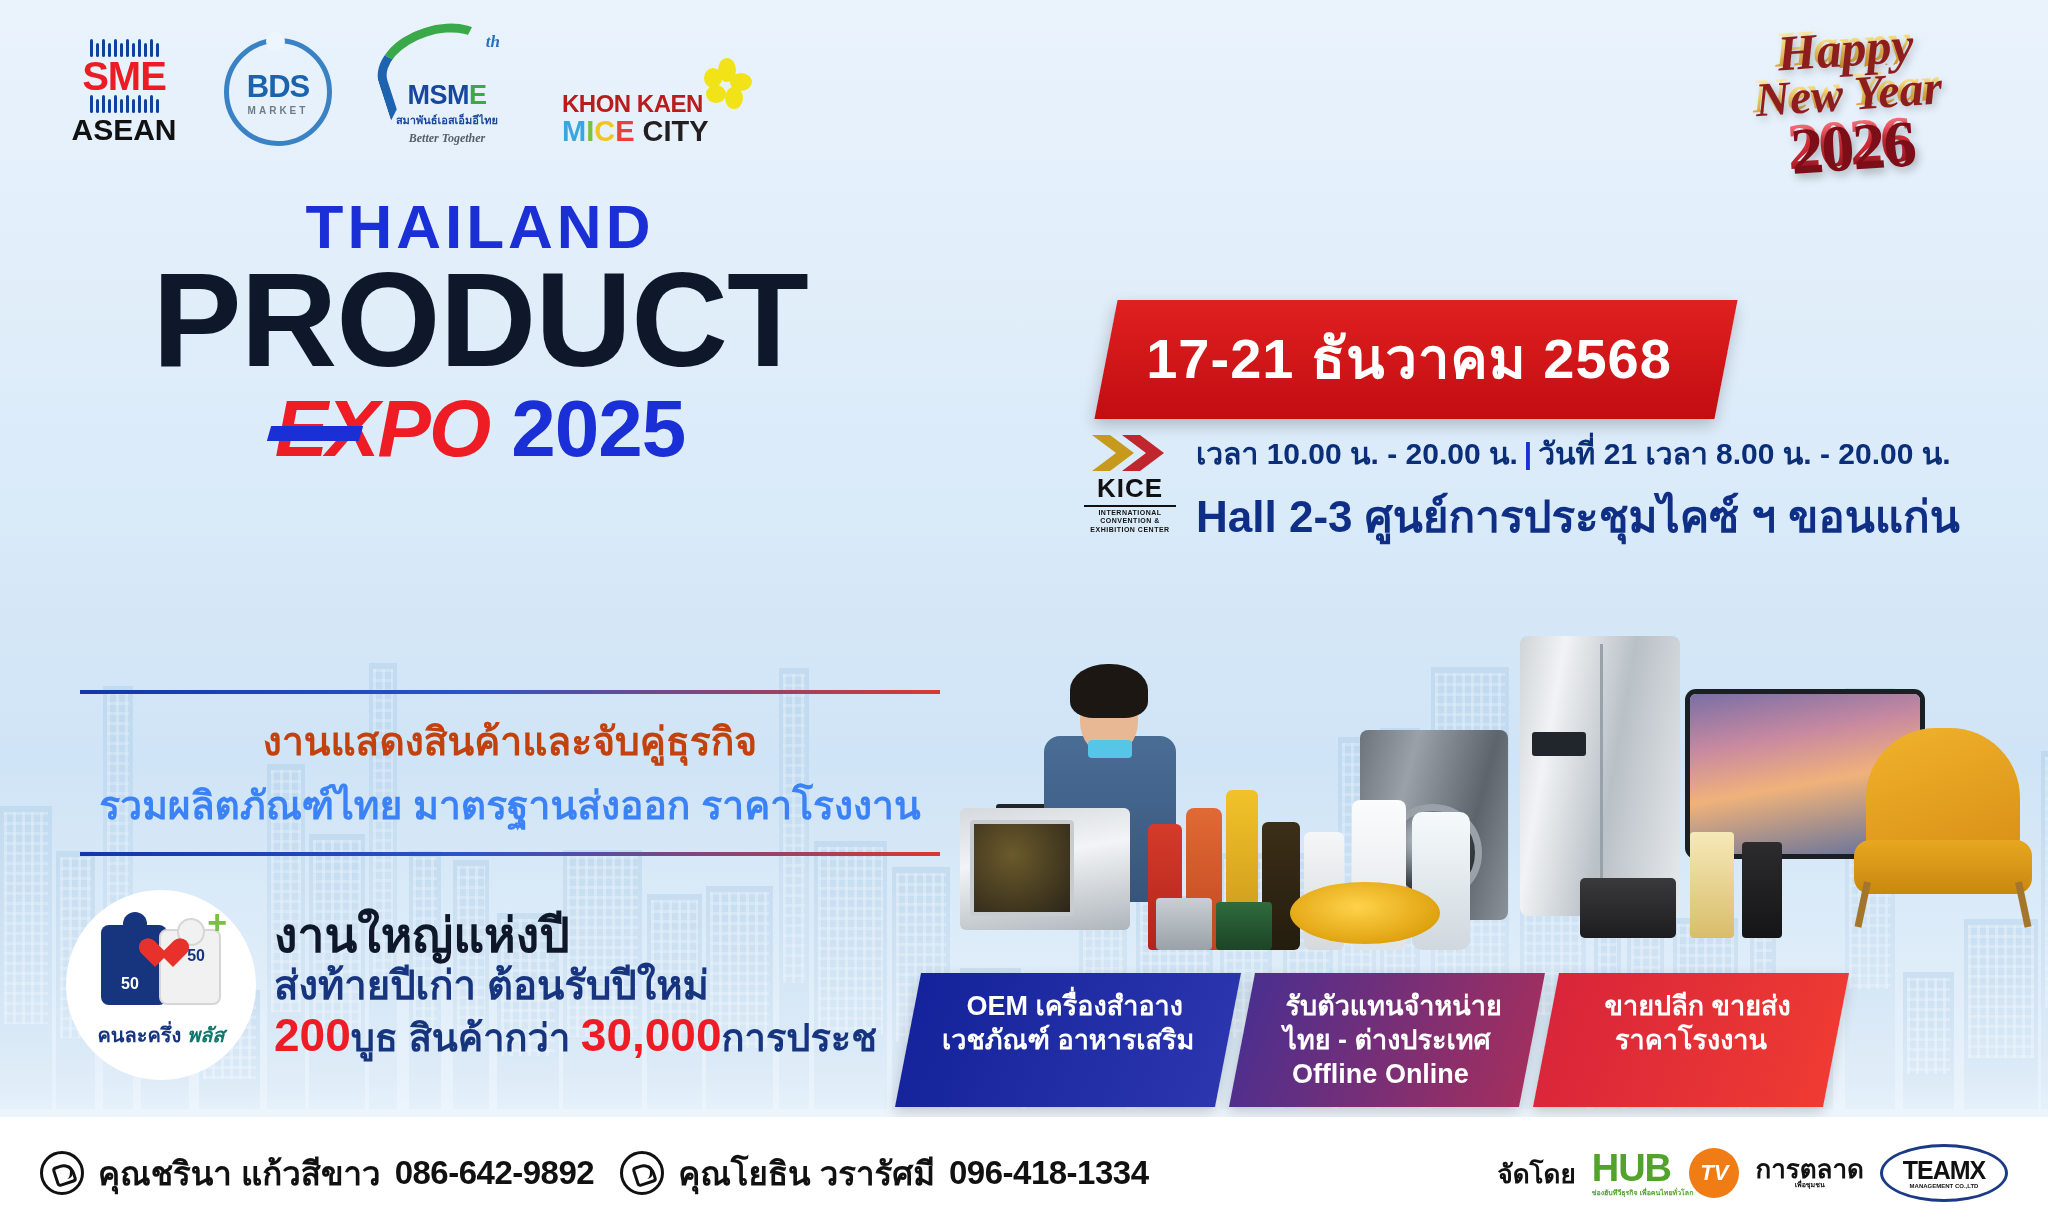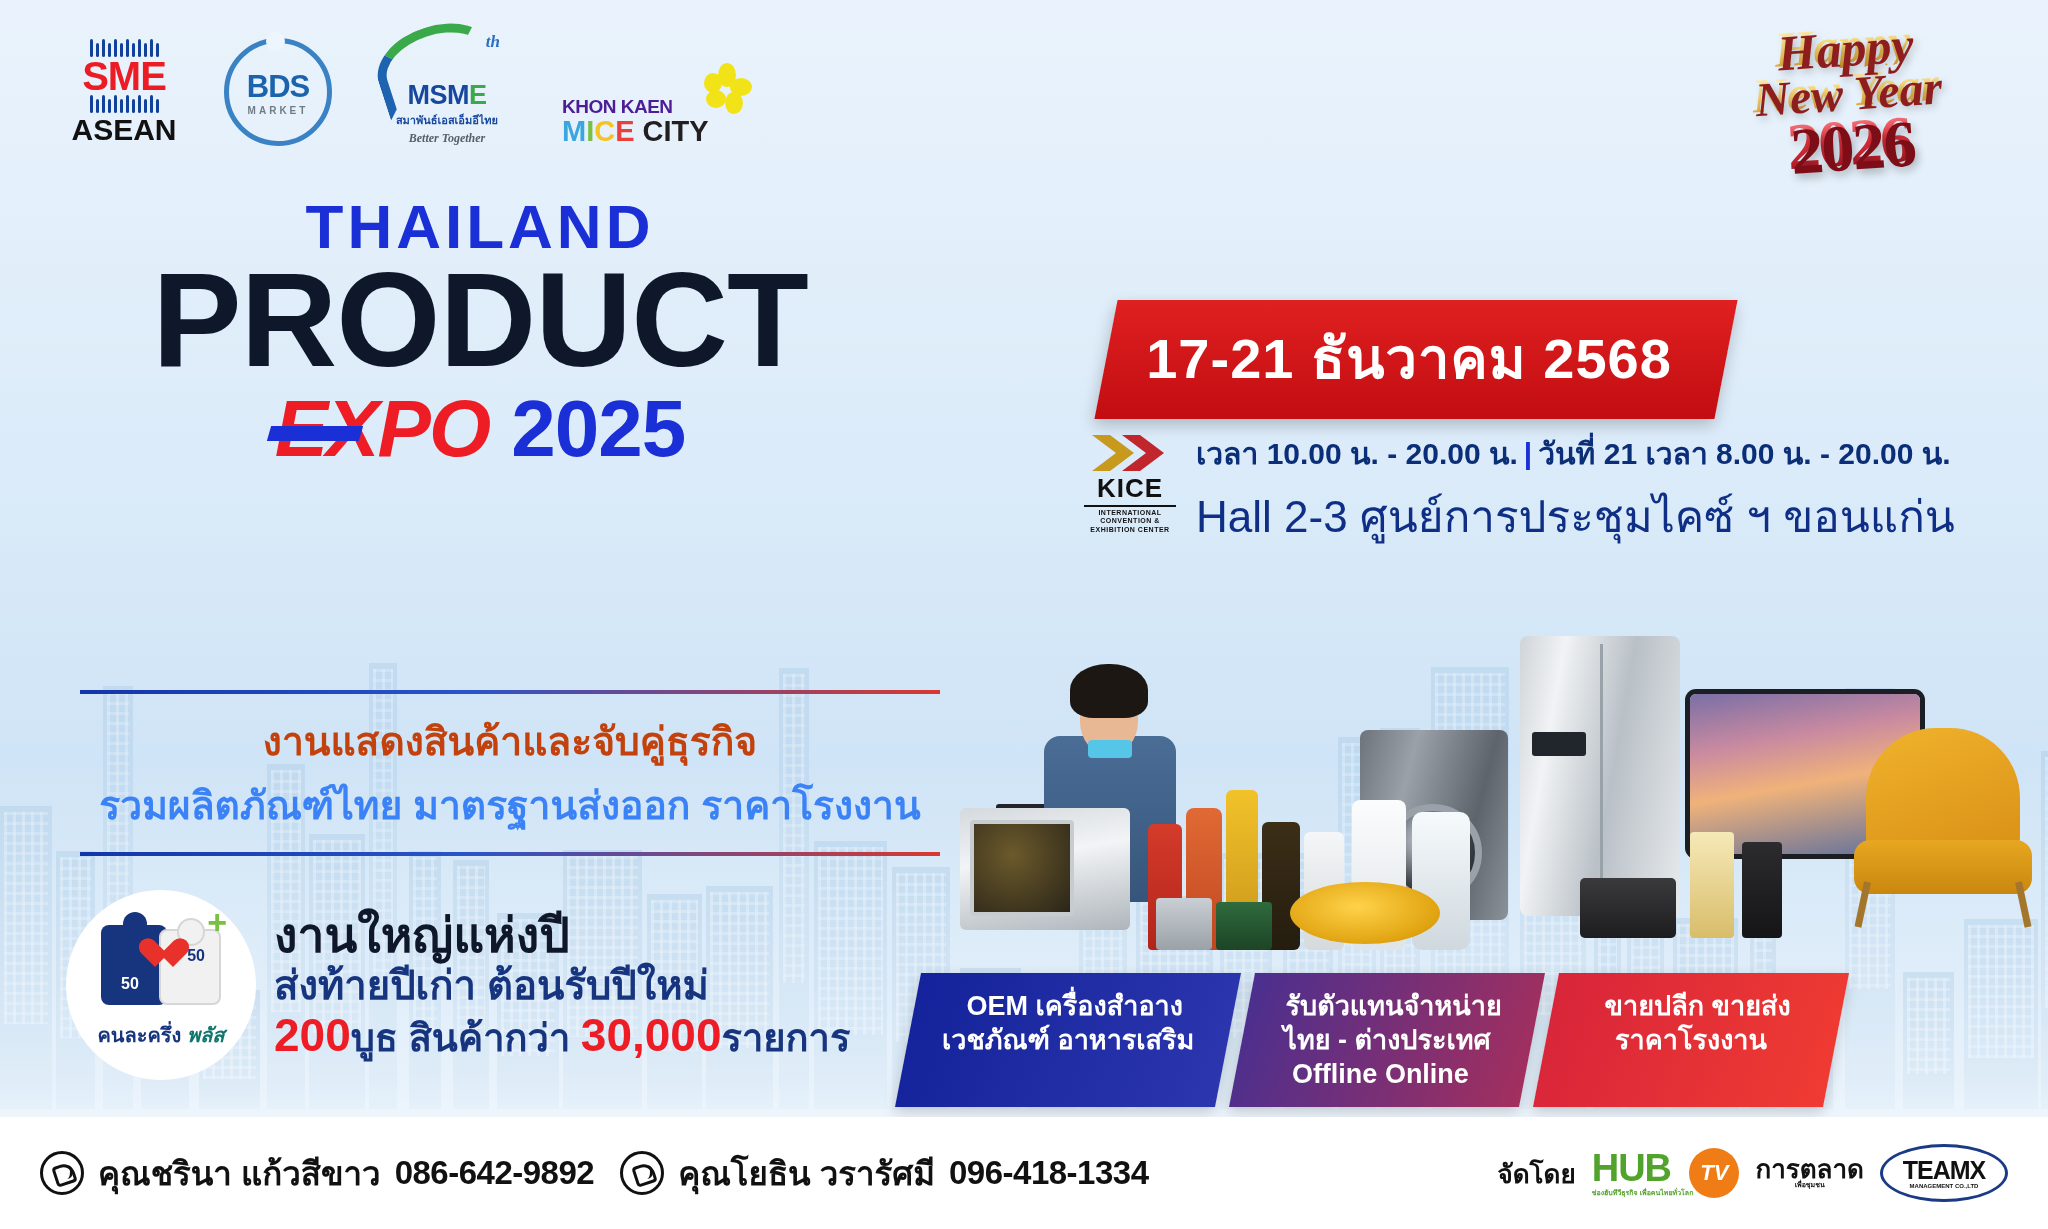--- a/index.html
+++ b/index.html
@@ -31,21 +31,21 @@
   .logo-msme { width:150px; position:relative; padding-top:8px; }
   .msme-arc { position:absolute; left:4px; top:0; width:120px; height:78px;
      border:9px solid transparent; border-top-color:#3aa94a; border-left-color:#1e63b0;
      border-radius:60% 60% 0 0; transform:rotate(-18deg); }
   .msme-th { position:absolute; right:22px; top:6px; font:italic 700 17px "Liberation Serif",serif; color:#2a6fc0; }
   .msme-word { margin-top:46px; text-align:center; font-size:27px; font-weight:900; color:#17479e; letter-spacing:-.5px; }
   .msme-word em { color:#3aa94a; font-style:normal; }
   .msme-sub { text-align:center; font-size:11px; font-weight:700; color:#17479e; }
   .msme-tag { text-align:center; font:italic 600 12px "Liberation Serif",serif; color:#56606a; margin-top:2px; }
   .logo-kk { width:175px; position:relative; }
-  .kk-top { font-size:19px; font-weight:900; color:#4c1d95; letter-spacing:-.5px; line-height:1;margin-top:38px; }
+  .kk-top { font-size:24px; font-weight:900; color:#b91c1c; letter-spacing:-.5px; line-height:1;margin-top:38px; }
   .kk-mice { font-size:29px; font-weight:900; letter-spacing:0px; line-height:1.05; }
   .kk-mice span:nth-child(1){color:#3aa6dd;} .kk-mice span:nth-child(2){color:#7ac143;}
   .kk-mice span:nth-child(3){color:#f6c324;} .kk-mice span:nth-child(4){color:#e8413c;}
   .kk-mice span:nth-child(5){color:#231f20;}
   .kk-flower { position:absolute; right:-16px; top:4px; width:52px; height:52px; }
   
   .hny { position:absolute; top:22px; right:42px; width:320px; text-align:center; z-index:6; transform:rotate(-4deg); }
   .hny-l1,.hny-l2 { font:italic 900 50px "Liberation Serif",serif; line-height:.92;
      background:linear-gradient(180deg,#fff3c4 0%,#f6d87a 45%,#d99a2b 100%);
      -webkit-background-clip:text; background-clip:text; color:transparent;
@@ -72,21 +72,21 @@
   
   .venue { position:absolute; left:1084px; top:428px; display:flex; gap:20px; align-items:flex-start; z-index:6; }
   .kice { width:92px; text-align:center; flex:none; padding-top:4px; }
   .kice-ch { height:42px; display:flex; justify-content:center; align-items:center; gap:2px; }
   .kice-word { font-size:26px; font-weight:800; color:#111; letter-spacing:1px; line-height:1.1; }
   .kice-rule { height:2px; background:#111; margin:2px 0; }
   .kice-sub { font-size:7px; font-weight:700; color:#111; letter-spacing:.5px; line-height:1.25; }
   .venue-txt { padding-top:2px; }
   .venue-time { font-size:30px; font-weight:700; color:#0b2e78; white-space:nowrap; }
   .venue-time i { font-style:normal; color:#1a2fd6; font-weight:800; padding:0 6px; }
-  .venue-hall { font-size:44px; font-weight:400; color:#0f2f86; white-space:nowrap; margin-top:4px; }
+  .venue-hall { font-size:44px; font-weight:700; color:#0f2f86; white-space:nowrap; margin-top:4px; }
   
   .tag-wrap { position:absolute; left:80px; top:690px; width:860px; z-index:5; }
   .rule { height:4px; background:linear-gradient(90deg,#1336a8 0%,#2a54c9 45%,#d8392f 100%); }
   .tag-l1 { text-align:center; font-size:39px; font-weight:800; color:#c2410c; margin:16px 0 2px; }
   .tag-l2 { text-align:center; font-size:39px; font-weight:800; color:#3b82f6; margin-bottom:16px; }
   
   .promo { position:absolute; left:66px; top:890px; display:flex; align-items:center; gap:18px; z-index:5; }
   .khon-badge { width:190px; height:190px; border-radius:50%; background:#fff; flex:none;
      display:flex; flex-direction:column; align-items:center; justify-content:center; position:relative; }
   .puz { position:relative; width:120px; height:92px; }
@@ -337,21 +337,21 @@
       <div class="plus">+</div>
     </div>
     <div class="khon-txt"><span>คนละครึ่ง</span> <em>พลัส</em></div>
   </div>
   <div class="promo-txt">
     <div class="pm1">งานใหญ่แห่งปี</div>
     <div class="pm2">ส่งท้ายปีเก่า ต้อนรับปีใหม่</div>
     <div class="pm3">
       <b>200</b><span>บูธ</span>
       <span>สินค้ากว่า</span>
-      <b>30,000</b><span>รายการ</span>
+      <b>30,000</b><span>การประช</span>
     </div>
   </div>
 </div>
 
 <div class="montage">
   <div class="bag"></div>
   <div class="woman-body"></div>
   <div class="woman-head"></div>
   <div class="woman-hair"></div>
   <div class="woman-scarf"></div>

